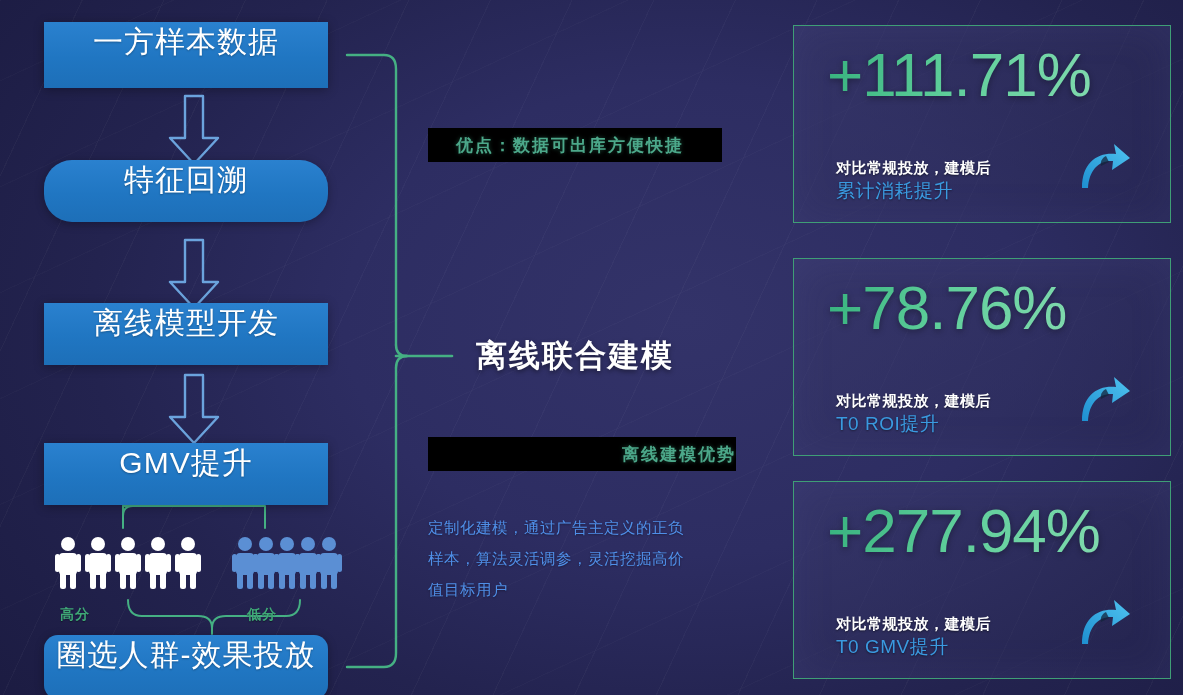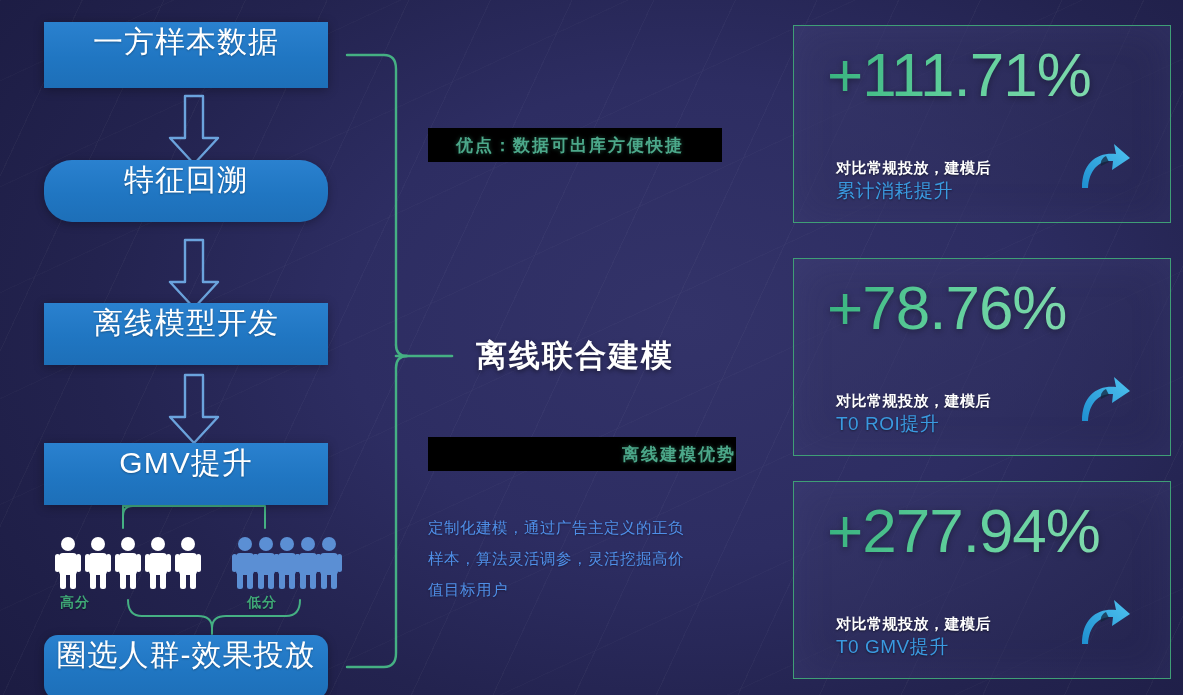--- a/index.html
+++ b/index.html
@@ -39,21 +39,21 @@
   .arrow-down{position:absolute;left:163px;width:62px;height:76px;}
   .ad1{top:92px;}
   .ad2{top:236px;}
   .ad3{top:371px;}
 
   .people-group{position:absolute;display:flex;gap:2px;align-items:flex-end;}
   .pg-high{left:55px;top:536px;}
   .pg-low{left:232px;top:536px;}
   .score-label{
     position:absolute;font-size:14px;font-weight:bold;color:#3fa877;
-    letter-spacing:1px;text-shadow:0 1px 1px rgba(0,0,0,.4);
+    letter-spacing:1px;text-shadow:0 1px 1px rgba(0,0,0,.4);margin-top:12px;
   }
   .sl-high{left:60px;top:594px;}
   .sl-low{left:247px;top:594px;}
 
   
   .banner{
     position:absolute;background:#000000;color:#4ca88a;
     font-size:17px;font-weight:bold;letter-spacing:2px;
     display:flex;align-items:center;height:34px;
     text-shadow:0 0 4px rgba(80,210,160,.35);

